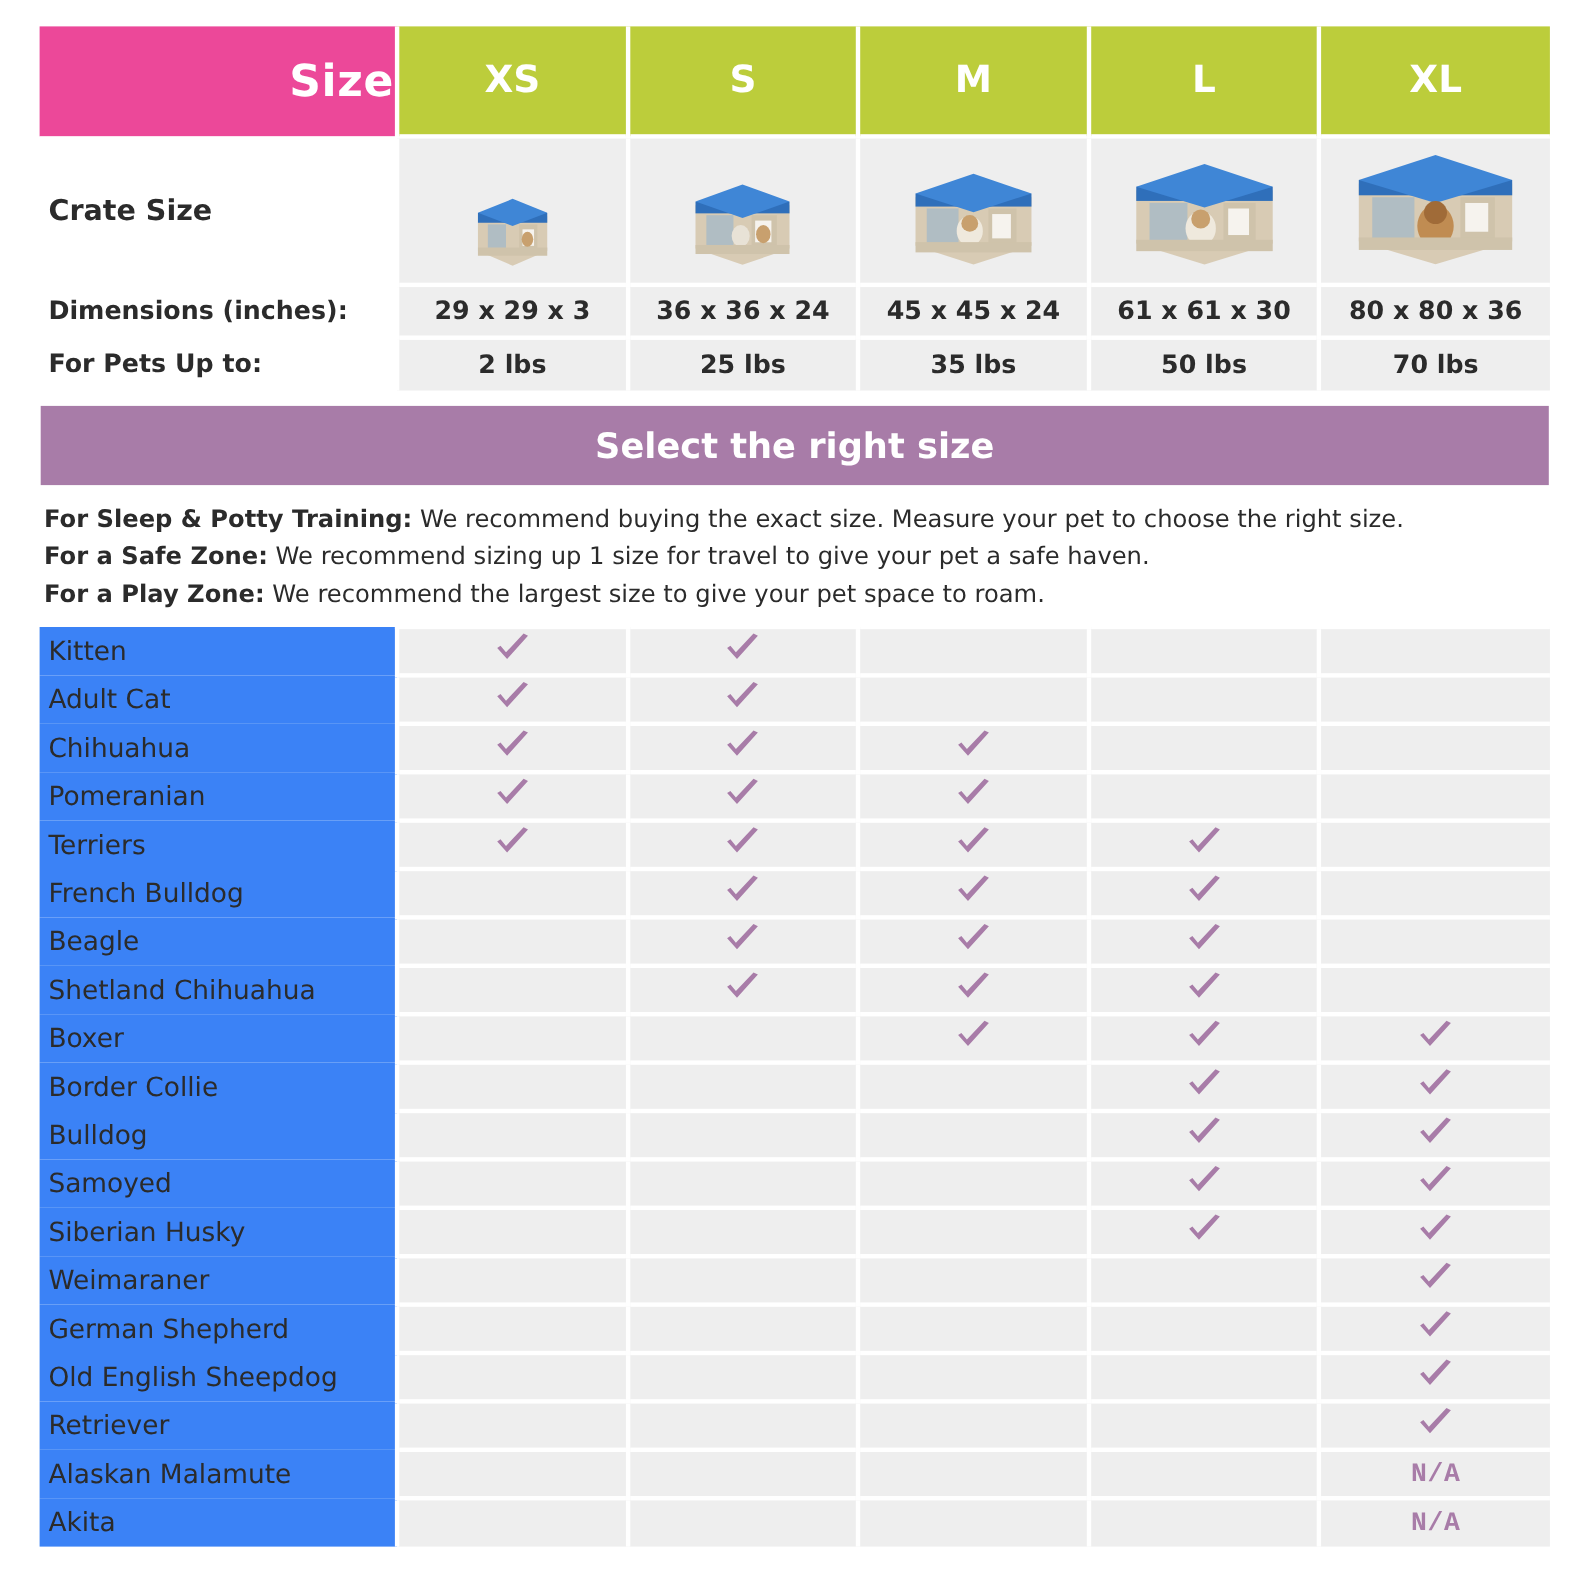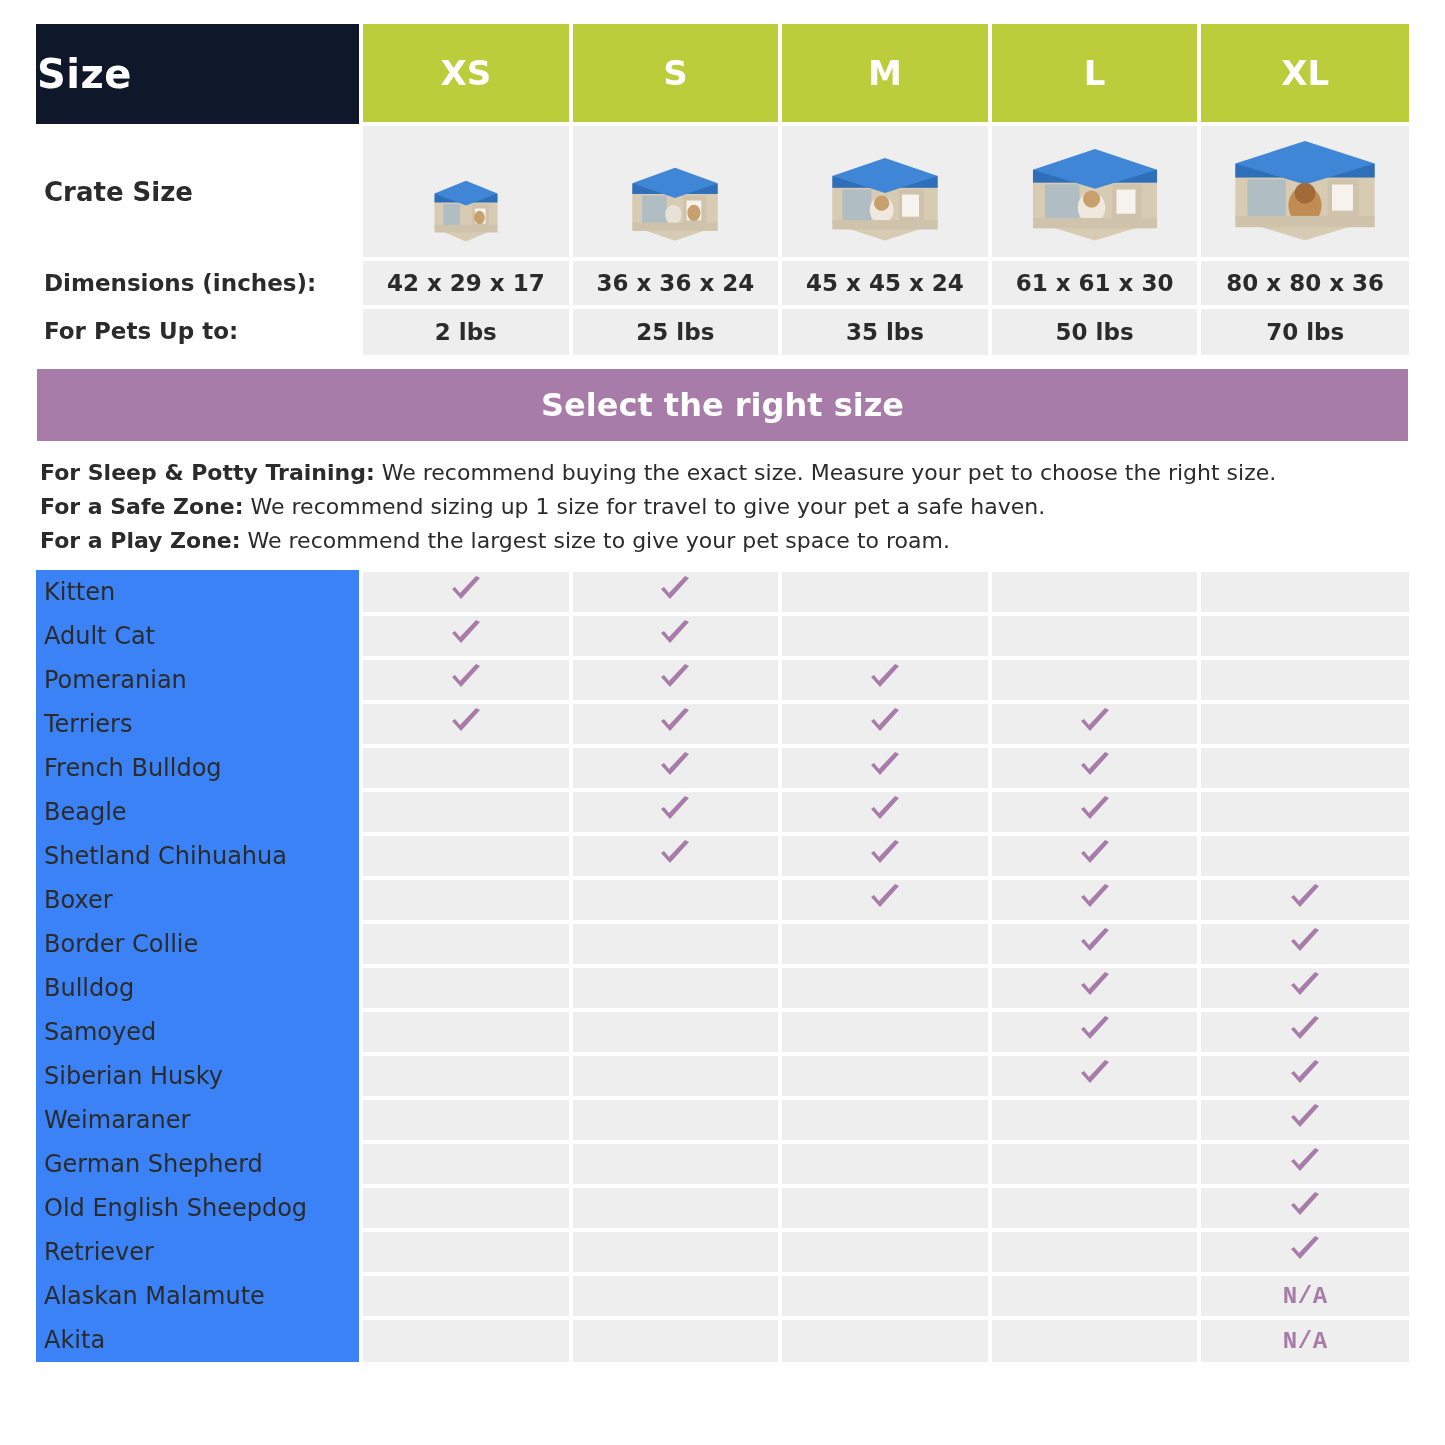--- a/index.html
+++ b/index.html
@@ -17,25 +17,25 @@
   table.sizechart {
     width: 100%;
     border-collapse: collapse;
     table-layout: fixed;
   }
   col.label-col { width: 325px; }
   col.size-col { width: auto; }
 
   
   .hdr-size {
-    background: #0f172a;
+    background: #ec4899;
     color: #ffffff;
     font-size: 40px;
     font-weight: bold;
-    text-align: left;
+    text-align: right;
     height: 100px;
     letter-spacing: 0.5px;
   }
   .hdr-sz {
     background: #bccd3b;
     color: #ffffff;
     font-size: 34px;
     font-weight: bold;
     text-align: center;
     height: 100px;
@@ -235,21 +235,21 @@
                 <ellipse cx="98" cy="76" rx="12" ry="12" fill="#a06b38"></ellipse>
                 <rect x="18" y="102" width="160" height="13" fill="#cfc3ab"></rect>
               </g>
             </svg>
           </span>
         </td>
       </tr>
 
       <tr>
         <td class="rowlabel">Dimensions (inches):</td>
-        <td class="val-cell">42 x 29 x 17</td>
+        <td class="val-cell">29 x 29 x 3</td>
         <td class="val-cell">36 x 36 x 24</td>
         <td class="val-cell">45 x 45 x 24</td>
         <td class="val-cell">61 x 61 x 30</td>
         <td class="val-cell">80 x 80 x 36</td>
       </tr>
 
       <tr>
         <td class="rowlabel">For Pets Up to:</td>
         <td class="val-cell">2 lbs</td>
         <td class="val-cell">25 lbs</td>
@@ -308,20 +308,34 @@
               <path d="M3 14 L12 24 L31 3 L27 1 L11 18 L6 12 Z" fill="#a87ca8"></path>
             </svg></td>
           <td class="breed-cell"><svg class="check" viewBox="0 0 34 30">
               <path d="M3 14 L12 24 L31 3 L27 1 L11 18 L6 12 Z" fill="#a87ca8"></path>
             </svg></td>
           <td class="breed-cell empty"></td>
           <td class="breed-cell empty"></td>
           <td class="breed-cell empty"></td>
         </tr>
         <tr>
+          <td class="breed-name">Chihuahua</td>
+          <td class="breed-cell"><svg class="check" viewBox="0 0 34 30">
+              <path d="M3 14 L12 24 L31 3 L27 1 L11 18 L6 12 Z" fill="#a87ca8"></path>
+            </svg></td>
+          <td class="breed-cell"><svg class="check" viewBox="0 0 34 30">
+              <path d="M3 14 L12 24 L31 3 L27 1 L11 18 L6 12 Z" fill="#a87ca8"></path>
+            </svg></td>
+          <td class="breed-cell"><svg class="check" viewBox="0 0 34 30">
+              <path d="M3 14 L12 24 L31 3 L27 1 L11 18 L6 12 Z" fill="#a87ca8"></path>
+            </svg></td>
+          <td class="breed-cell empty"></td>
+          <td class="breed-cell empty"></td>
+        </tr>
+        <tr>
           <td class="breed-name">Pomeranian</td>
           <td class="breed-cell"><svg class="check" viewBox="0 0 34 30">
               <path d="M3 14 L12 24 L31 3 L27 1 L11 18 L6 12 Z" fill="#a87ca8"></path>
             </svg></td>
           <td class="breed-cell"><svg class="check" viewBox="0 0 34 30">
               <path d="M3 14 L12 24 L31 3 L27 1 L11 18 L6 12 Z" fill="#a87ca8"></path>
             </svg></td>
           <td class="breed-cell"><svg class="check" viewBox="0 0 34 30">
               <path d="M3 14 L12 24 L31 3 L27 1 L11 18 L6 12 Z" fill="#a87ca8"></path>
             </svg></td>

